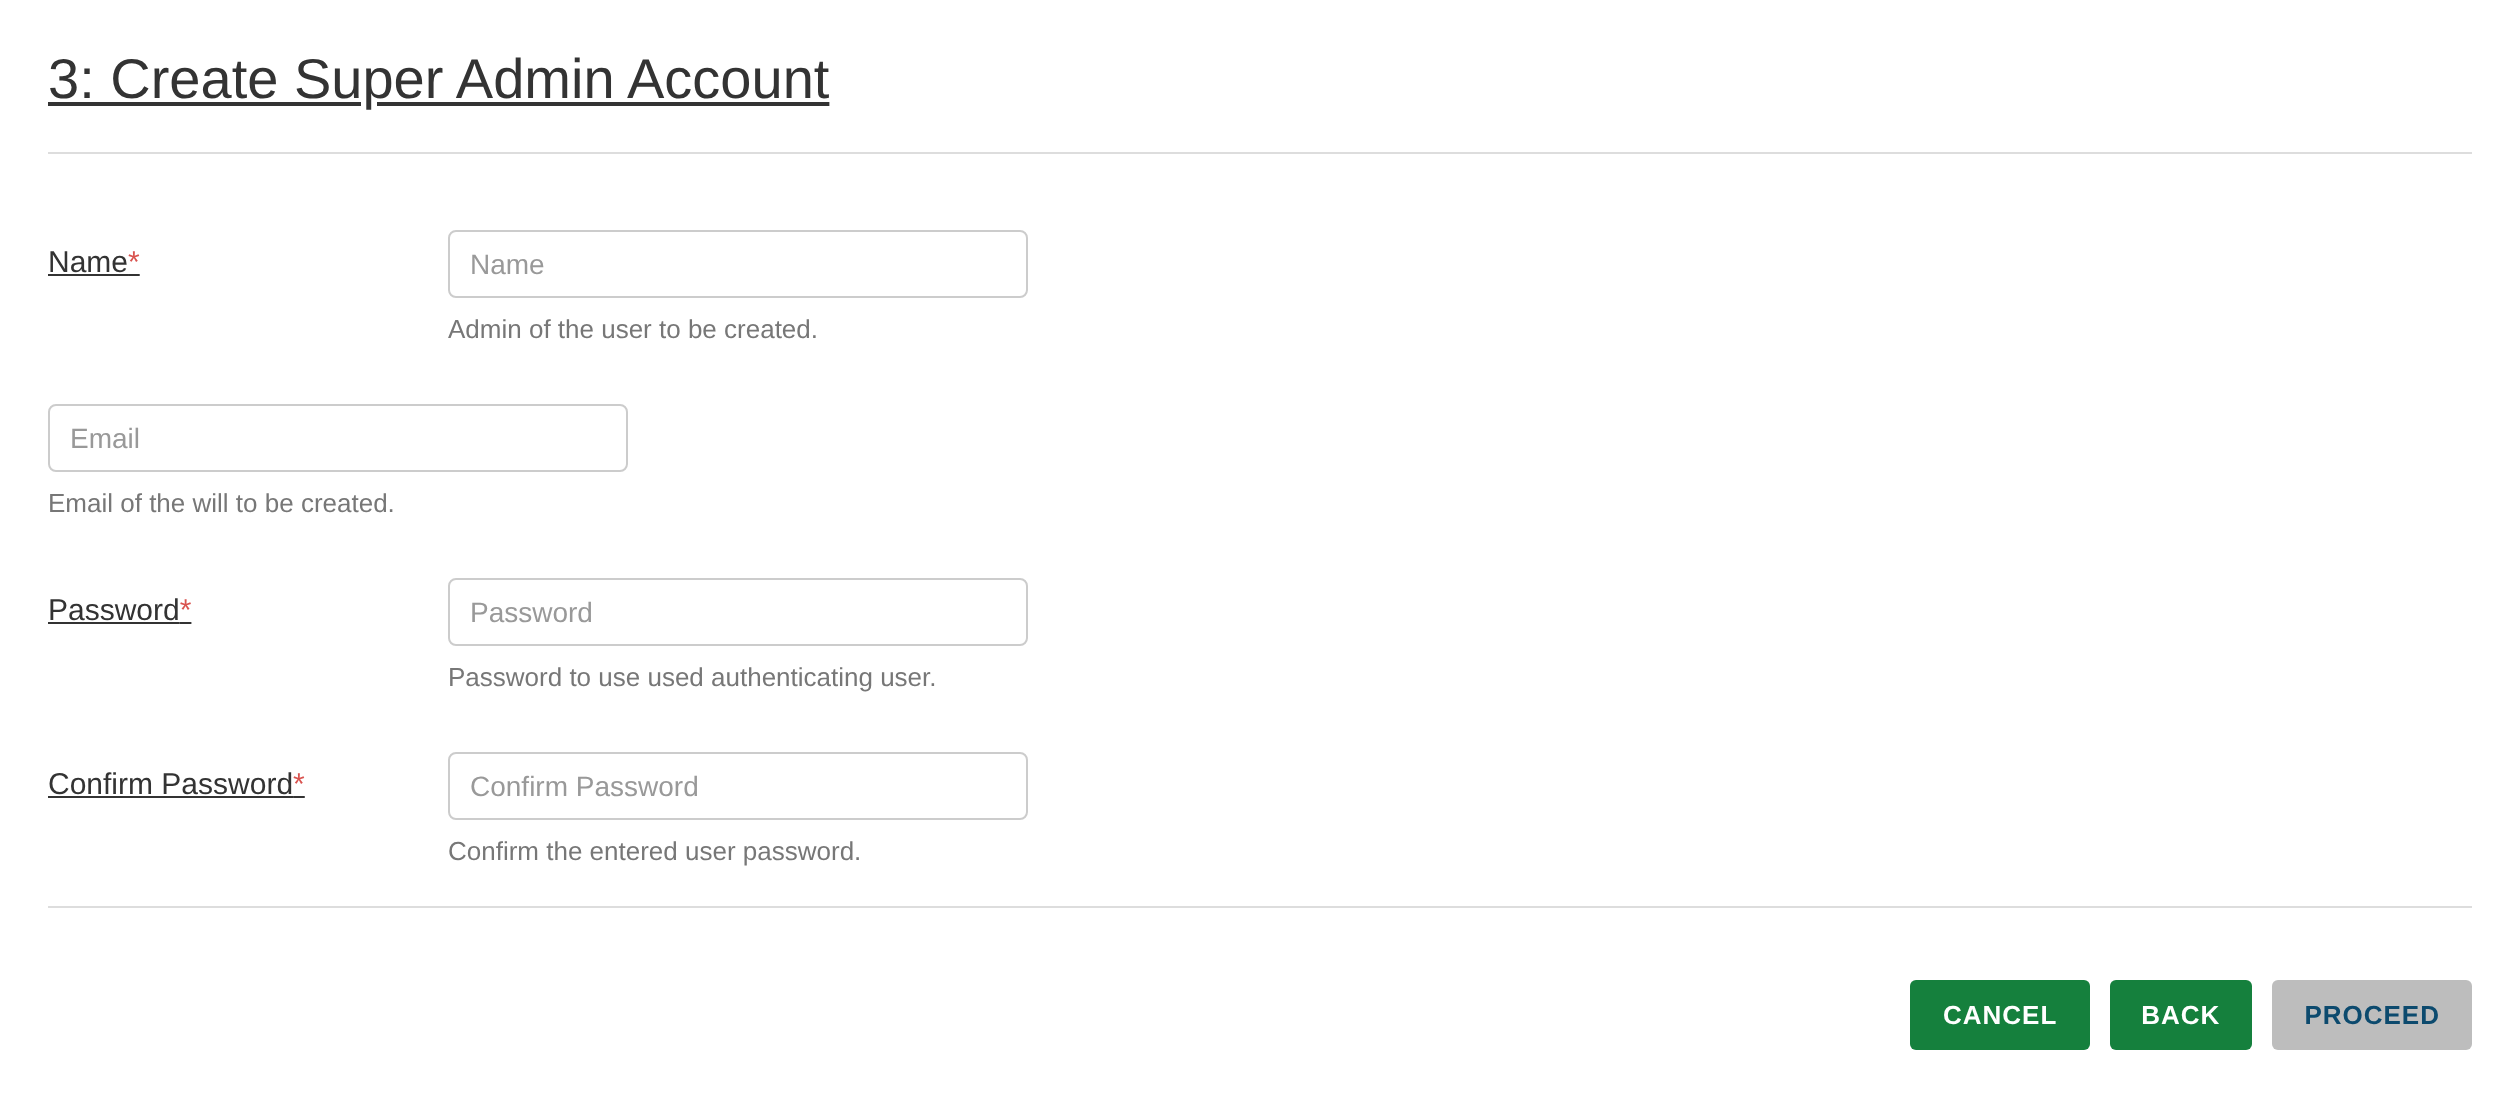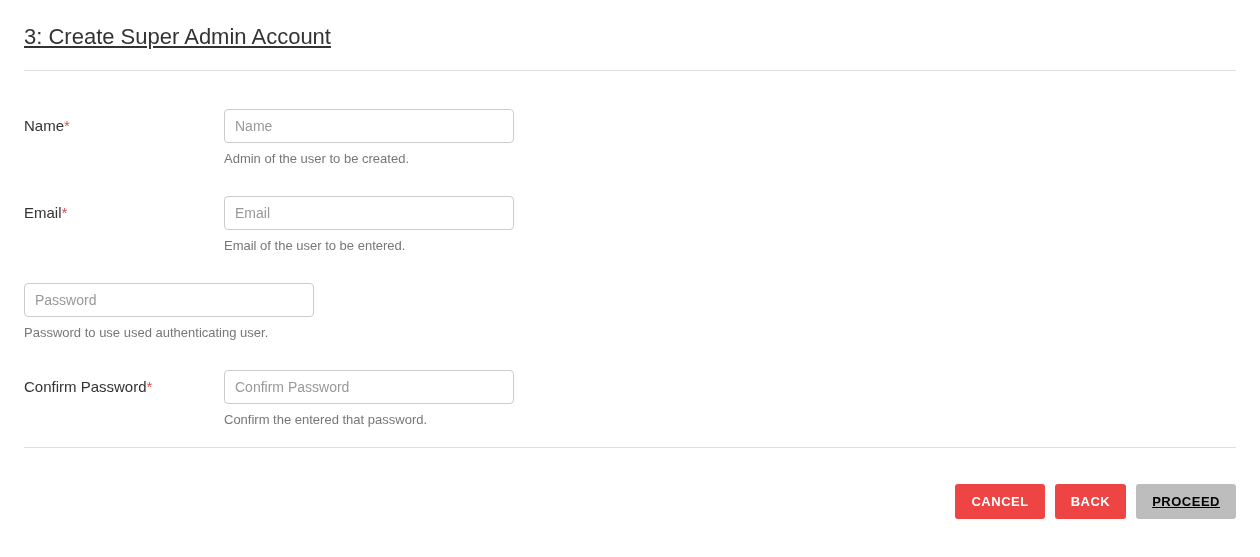--- a/index.html
+++ b/index.html
@@ -11,21 +11,21 @@
       font-family: "Segoe UI", "Helvetica Neue", Arial, sans-serif;
       color: #333;
       background: #fff;
       width: 1260px;
       padding: 24px;
     }
     .header {
       margin-bottom: 12px;
     }
     .step-title {
-      font-size: 22px;
+      font-size: 28px;
       font-weight: 500;
       text-decoration: underline;
       color: #333;
       margin-bottom: 10px;
     }
     .step-description {
       font-size: 15px;
       color: #333;
     }
     hr.divider {
@@ -42,20 +42,21 @@
       margin-bottom: 30px;
     }
     .form-row:last-of-type {
       margin-bottom: 9px;
     }
     .label-col {
       width: 200px;
       padding-top: 8px;
       font-size: 15px;
       color: #333;
+      text-decoration: underline;
     }
     .required {
       color: #d9534f;
     }
     .input-col {
       width: 290px;
     }
     .text-input {
       width: 100%;
       padding: 8px 10px;
@@ -83,28 +84,27 @@
       padding: 10px 16px;
       font-size: 13px;
       font-weight: 600;
       letter-spacing: 0.5px;
       border: none;
       border-radius: 3px;
       cursor: pointer;
       text-transform: uppercase;
     }
     .btn-primary {
-      background: #ef4444;
+      background: #15803d;
       color: #fff;
     }
     .btn-disabled {
       background: #bdbdbd;
-      color: #000000;
+      color: #0c4a6e;
       cursor: default;
-      text-decoration: underline;
     }
   </style>
 </head>
 <body>
 
 <div class="header">
   <h2 class="step-title">3: Create Super Admin Account</h2>
 </div>
 
 <hr class="divider">
@@ -115,43 +115,43 @@
     <div class="label-col">
       <span>Name</span><span class="required">*</span>
     </div>
     <div class="input-col">
       <input type="text" class="text-input" placeholder="Name" style="">
       <div class="help-text">Admin of the user to be created.</div>
     </div>
   </div>
 
   <div class="form-row">
-    <div class="label-col">
-      <span>Email</span><span class="required">*</span>
-    </div>
     <div class="input-col">
       <input type="text" class="text-input" placeholder="Email" style="">
-      <div class="help-text">Email of the user to be entered.</div>
+      <div class="help-text">Email of the will to be created.</div>
     </div>
   </div>
 
   <div class="form-row">
+    <div class="label-col">
+      <span>Password</span><span class="required">*</span>
+    </div>
     <div class="input-col">
       <input type="password" class="text-input" placeholder="Password" style="">
       <div class="help-text">Password to use used authenticating user.</div>
     </div>
   </div>
 
   <div class="form-row">
     <div class="label-col">
       <span>Confirm Password</span><span class="required">*</span>
     </div>
     <div class="input-col">
       <input type="password" class="text-input" placeholder="Confirm Password" style="">
-      <div class="help-text">Confirm the entered that password.</div>
+      <div class="help-text">Confirm the entered user password.</div>
     </div>
   </div>
 
 </div>
 
 <hr class="divider">
 
 <div class="footer">
   <button class="btn btn-primary">CANCEL</button>
   <button class="btn btn-primary">BACK</button>

